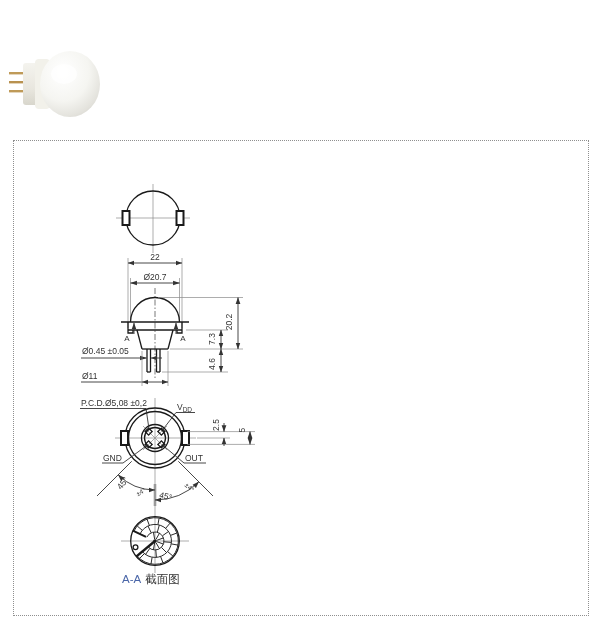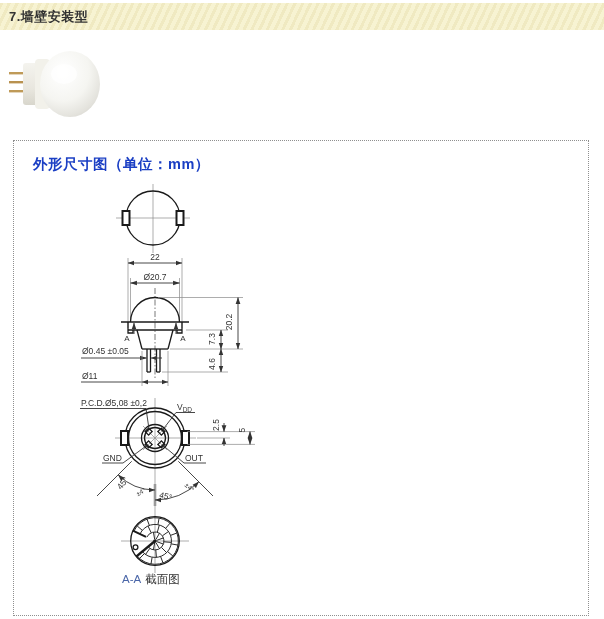--- a/index.html
+++ b/index.html
@@ -27,23 +27,20 @@
   .dim{font-size:8.5px;}
   .dimS{font-size:6.5px;}
   .mark{font-size:8px;}
   .seclbl{font-size:11.5px;}
 </style>
 </head>
 <body>
 
 <div id="page">
 
-  <div class="header-bar">
-    <span class="header-title">7.墙壁安装型</span>
-  </div>
 
   <div class="photo-wrap">
     <svg width="95" height="72" viewBox="0 0 95 72">
       <defs>
         <radialGradient id="domeg" cx="38%" cy="32%" r="80%">
           <stop offset="0" stop-color="#ffffff"></stop>
           <stop offset=".55" stop-color="#f5f5f1"></stop>
           <stop offset=".85" stop-color="#e3e2dc"></stop>
           <stop offset="1" stop-color="#d3d2cb"></stop>
         </radialGradient>
@@ -62,21 +59,20 @@
         <rect x="15" y="15" width="15" height="42" rx="3" fill="url(#baseg)"></rect>
         <rect x="27" y="11" width="15" height="50" rx="4" fill="#f2f1ea"></rect>
         <ellipse cx="62" cy="36" rx="30" ry="33" fill="url(#domeg)"></ellipse>
         <ellipse cx="56" cy="26" rx="13" ry="10" fill="#ffffff" opacity=".7"></ellipse>
       </g>
     </svg>
   </div>
 
   <div class="dim-box"></div>
 
-  <div class="section-title">外形尺寸图（单位：mm）</div>
 
   <div class="drawing">
   <svg width="250" height="420" viewBox="0 0 250 420">
     <defs>
       <marker id="ar" viewBox="0 0 8 8" refX="7.6" refY="4" markerWidth="7.5" markerHeight="7.5" orient="auto-start-reverse">
         <path d="M0,1.2 L8,4 L0,6.8 z" fill="#333"></path>
       </marker>
     </defs>
 
     <g>

